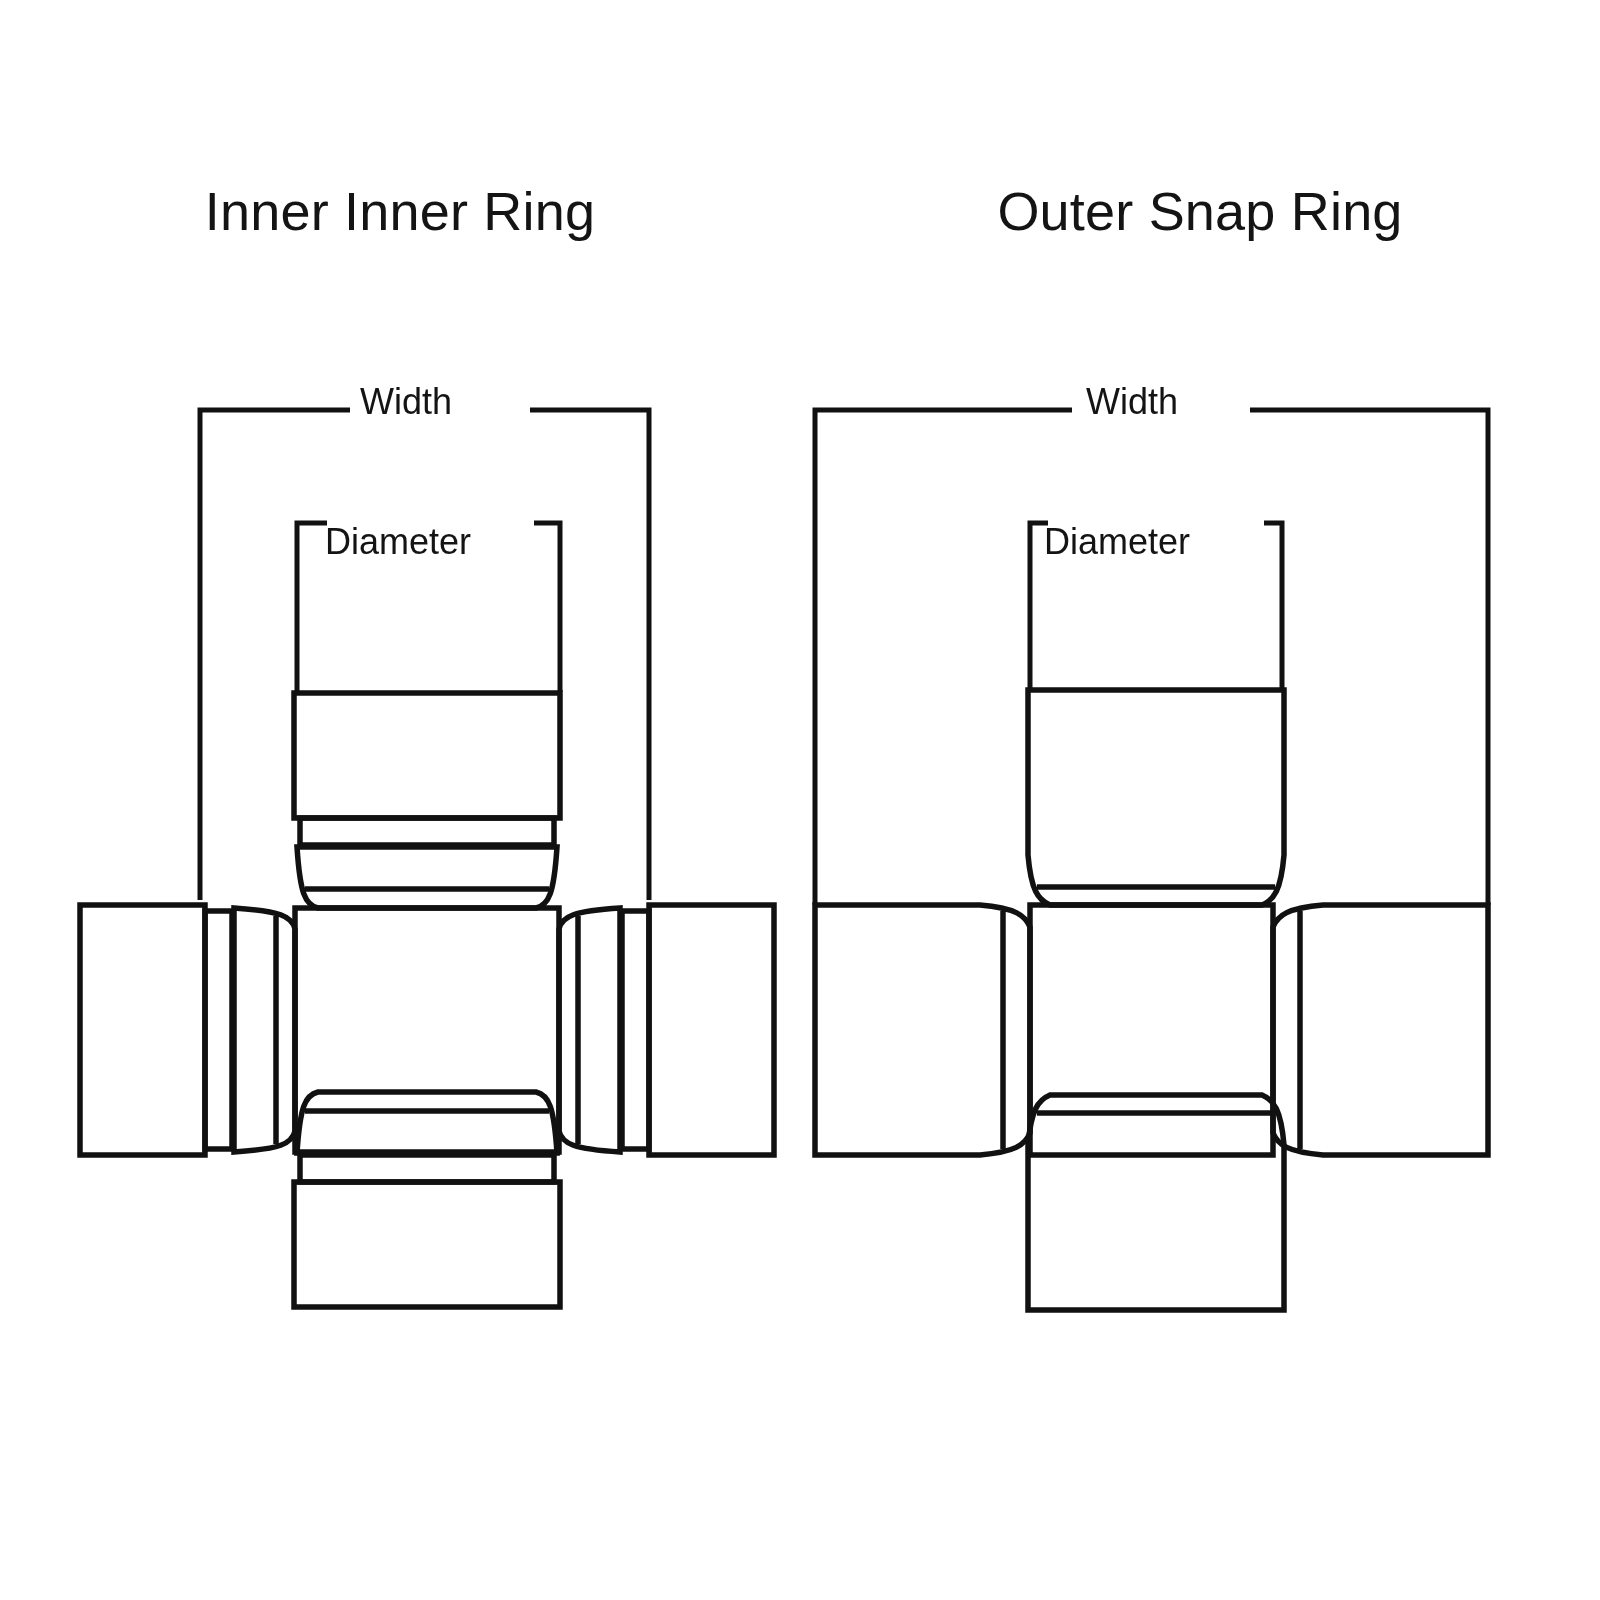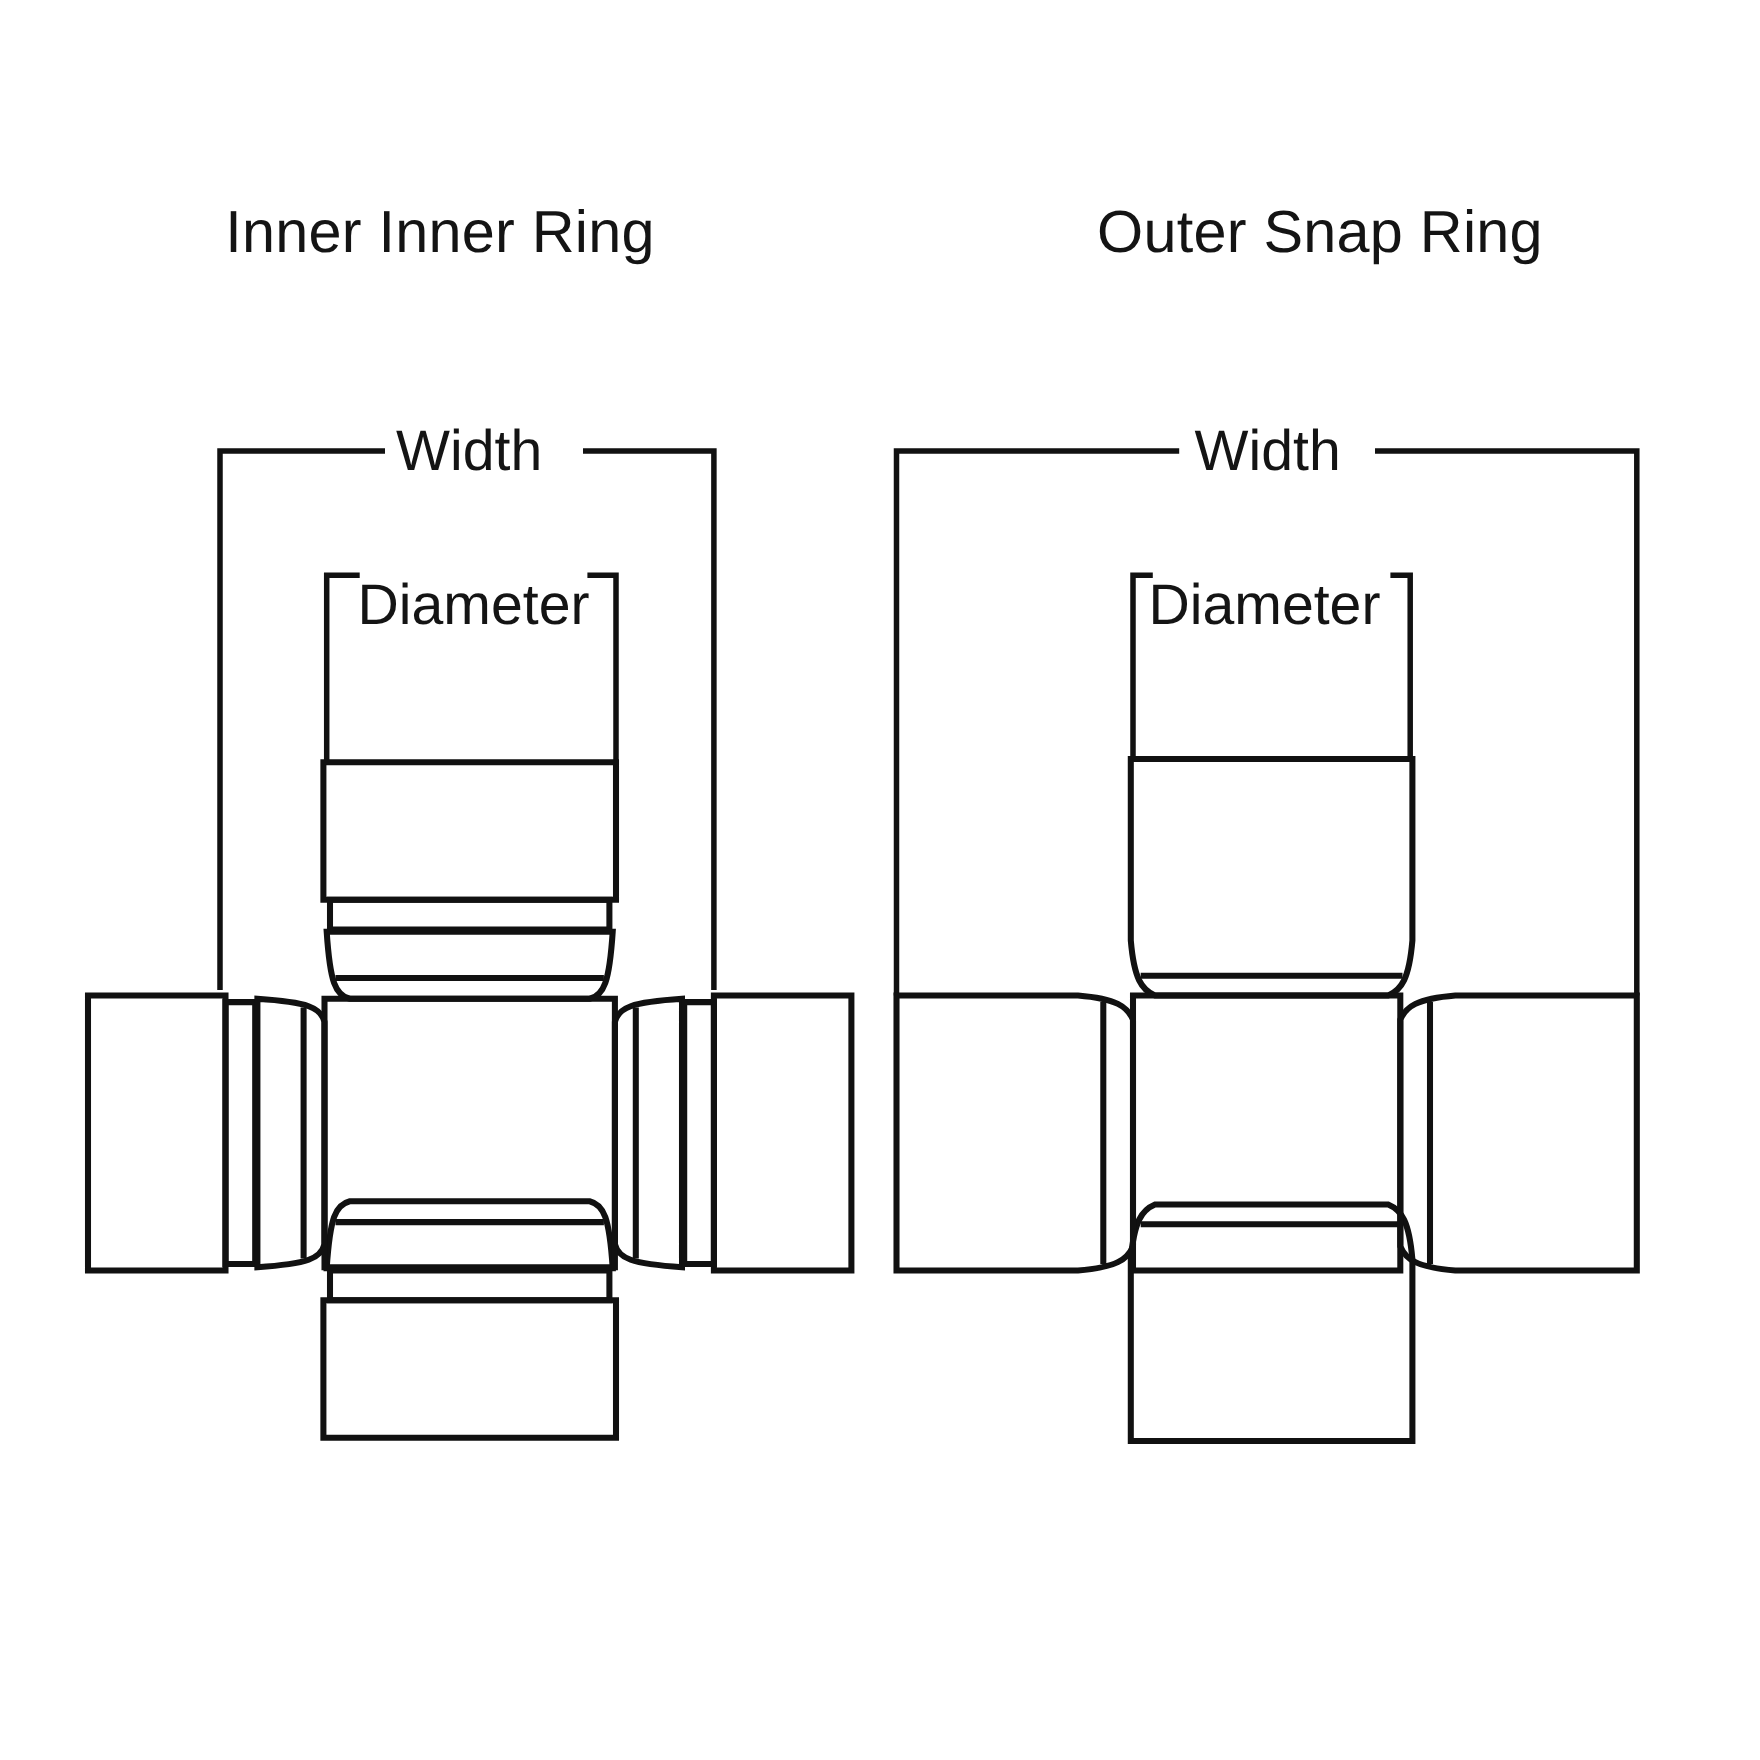--- a/index.html
+++ b/index.html
@@ -40,21 +40,21 @@
     letter-spacing: 0.2px;
     line-height: 1.1;
     color: #141414;
     white-space: nowrap;
   }
   .panel-left .panel-title  { padding-right: 66px; }
   .panel-right .panel-title { padding-right: 40px; }
 
   .dim-label {
     position: absolute;
-    font-size: 52px;
+    font-size: 36px;
     font-weight: 400;
     color: #141414;
     white-space: nowrap;
     line-height: 1;
   }
   .width-label    { top: 384px; }
   .diameter-label { top: 524px; }
 
   .panel-left .width-label     { left: 360px; }
   .panel-left .diameter-label  { left: 325px; }

